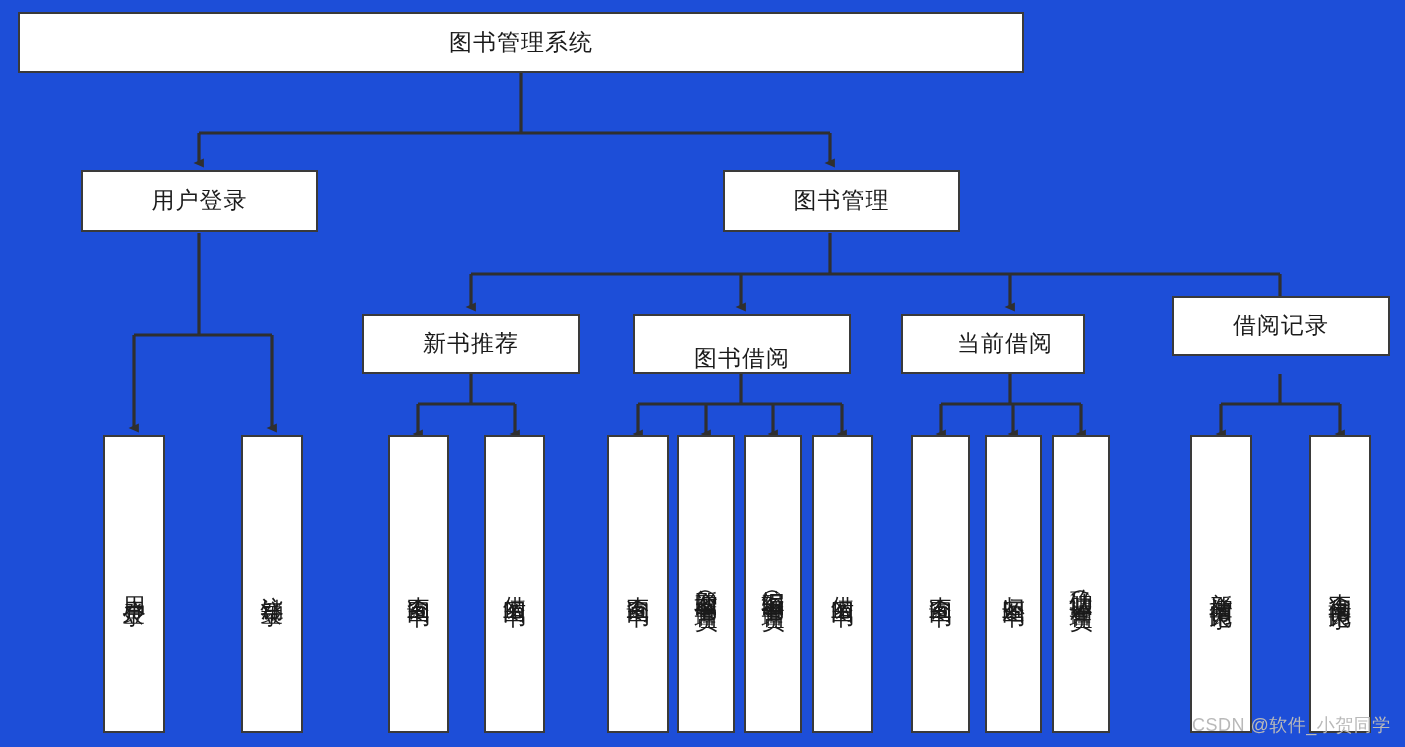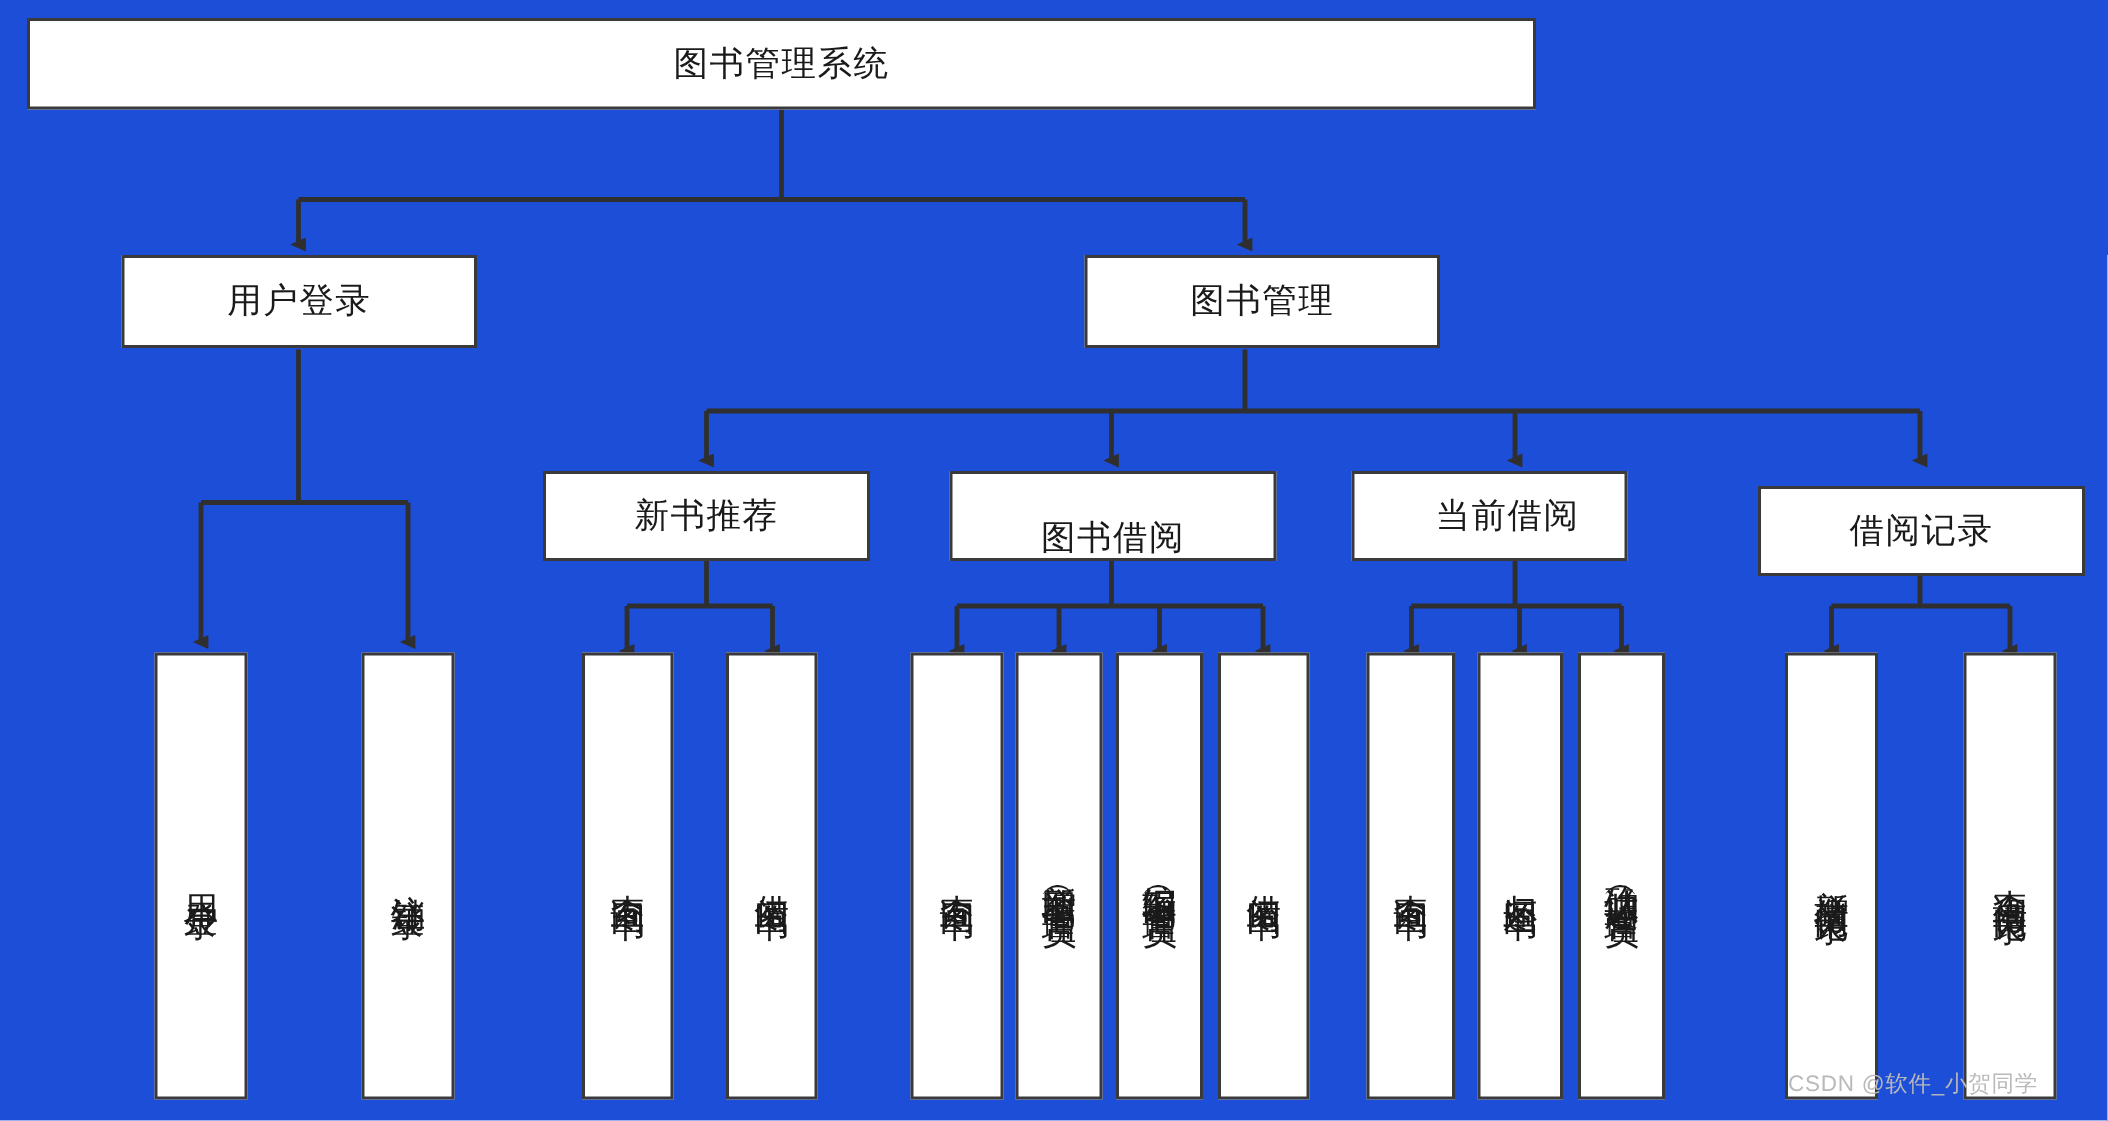--- a/index.html
+++ b/index.html
@@ -57,21 +57,21 @@
   .node.v .label {
     writing-mode: vertical-rl;
     text-orientation: upright;
     font-size: 23px;
     letter-spacing: 3px;
     line-height: 1;
     max-height: 100%;
   }
   .watermark {
     position: absolute;
-    font-size: 15px;
+    font-size: 18px;
     color: #b9b9b9;
     letter-spacing: 0.5px;
     white-space: nowrap;
     font-family: "Liberation Sans", "DejaVu Sans", sans-serif;
   }
 </style>
 </head>
 <body>
 
 <div id="canvas">
@@ -139,21 +139,21 @@
 
   <div class="node h" style="left:362px; top:314px; width:218px; height:60px;">
     <span class="label">新书推荐</span>
   </div>
   <div class="node h" style="left:633px; top:314px; width:218px; height:60px;align-items:flex-end;">
     <span class="label">图书借阅</span>
   </div>
   <div class="node h" style="left:901px; top:314px; width:184px; height:60px;padding-left:24px;">
     <span class="label">当前借阅</span>
   </div>
-  <div class="node h" style="left:1172px; top:324px; width:218px; height:60px;">
+  <div class="node h" style="left:1172px; top:296px; width:218px; height:60px;">
     <span class="label">借阅记录</span>
   </div>
 
   <div class="node v" style="left:103px; top:435px; width:62px; height:298px;">
     <span class="label">用户登录</span>
   </div>
   <div class="node v" style="left:241px; top:435px; width:62px; height:298px;">
     <span class="label">注销登录</span>
   </div>
 

